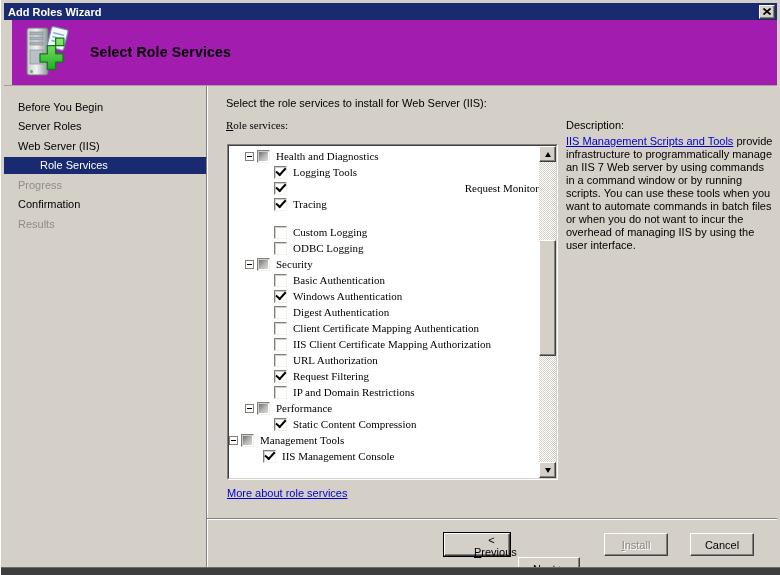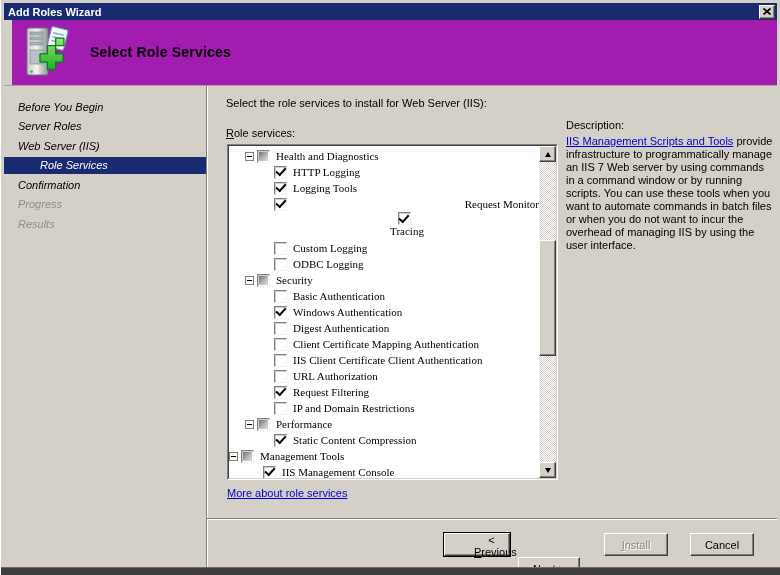--- a/index.html
+++ b/index.html
@@ -17,29 +17,29 @@
              box-shadow:inset -1px -1px 0 #808080;display:flex;align-items:center;justify-content:center;
              box-sizing:border-box;cursor:default;}
   
   .header{position:absolute;left:3px;top:20px;right:3px;height:65px;background:#a21caf;margin-left:8px;}
   .header-icon{position:absolute;left:8px;top:5px;width:54px;height:56px;}
   .header-title{position:absolute;left:78px;top:24px;font-size:14px;font-weight:bold;letter-spacing:.2px;}
   .header-sep{position:absolute;left:3px;top:85px;right:3px;height:1px;background:#a6a29a;}
   
   .body{position:absolute;left:3px;top:86px;right:3px;bottom:8px;background:#d4d0c8;}
   
-  .sidebar{position:absolute;left:0;top:0;width:202px;bottom:8px;padding-top:10px;box-sizing:border-box;font-style:italic;}
+  .sidebar{position:absolute;left:0;top:0;width:202px;bottom:8px;padding-top:10px;box-sizing:border-box;}
   .sidebar-divider{position:absolute;left:202px;top:0;bottom:0;width:2px;
                    background:linear-gradient(to right,#808080 50%,#ffffff 50%);}
   .side-item{height:17px;line-height:17px;margin:2.5px 0;padding-left:14px;cursor:default;}
   .side-item.state-selected{background:#1a2a71;color:#fff;padding-left:36px;}
   .side-item.state-disabled{color:#8f8d86;}
   
   .intro-label{position:absolute;left:222px;top:11px;}
-  .role-services-label{position:absolute;left:222px;top:41px;}
+  .role-services-label{position:absolute;left:222px;top:33px;font-family:Liberation Serif, serif;}
   .mn{text-decoration:underline;}
   
   .desc-label{position:absolute;left:562px;top:33px;}
   .desc-body{position:absolute;left:562px;top:49px;width:208px;line-height:13px;}
   a.link{color:#0000cc;text-decoration:underline;cursor:pointer;}
   
   .listbox{position:absolute;left:223px;top:58px;width:331px;height:336px;
            border:1px solid;border-color:#808080 #fff #fff #808080;box-sizing:border-box;}
   .listbox-inner{position:absolute;inset:0;border:1px solid;border-color:#404040 #d4d0c8 #d4d0c8 #404040;
                  background:#fff;overflow:hidden;}
@@ -146,25 +146,25 @@
   </div>
         <div class="side-item state-normal">
     <span class="side-label">Server Roles</span>
   </div>
         <div class="side-item state-normal">
     <span class="side-label">Web Server (IIS)</span>
   </div>
         <div class="side-item state-selected" style="background: rgb(26, 42, 113);">
     <span class="side-label">Role Services</span>
   </div>
+        <div class="side-item state-disabled">
+    <span class="side-label">Progress</span>
+  </div>
         <div class="side-item state-normal">
     <span class="side-label">Confirmation</span>
-  </div>
-        <div class="side-item state-disabled">
-    <span class="side-label">Progress</span>
   </div>
         <div class="side-item state-disabled">
     <span class="side-label">Results</span>
   </div>
       </div>
     <div class="sidebar-divider"></div>
 
     <div class="intro-label">Select the role services to install for Web Server (IIS):</div>
 
     <div class="role-services-label"><span></span><span class="mn">R</span><span>ole services:</span></div>
@@ -182,39 +182,31 @@
       <span class="partial"></span>
     </span>
     <span class="tree-label">Health and Diagnostics</span>
   </div>
             <div class="tree-row type-leaf check-checked" style="padding-left: 45px;">
 
     <span class="checkbox">
       <span class="mark"></span>
 
     </span>
-    <span class="tree-label">HTTP Logging</span>
-  </div>
-            <div class="tree-row type-leaf check-checked" style="padding-left: 45px;">
-
-    <span class="checkbox">
-      <span class="mark"></span>
-
-    </span>
     <span class="tree-label">Logging Tools</span>
   </div>
             <div class="tree-row type-leaf check-checked" style="padding-left: 45px; justify-content: space-between;">
 
     <span class="checkbox">
       <span class="mark"></span>
 
     </span>
     <span class="tree-label">Request Monitor</span>
   </div>
-            <div class="tree-row type-leaf check-checked" style="padding-left: 45px; flex-direction: column;">
+            <div class="tree-row type-leaf check-checked" style="padding-left: 45px;">
 
     <span class="checkbox">
       <span class="mark"></span>
 
     </span>
     <span class="tree-label">Tracing</span>
   </div>
             <div class="tree-row type-leaf check-unchecked" style="padding-left: 45px; margin-top: 12px;">
 
     <span class="checkbox">
@@ -270,21 +262,21 @@
       
     </span>
     <span class="tree-label">Client Certificate Mapping Authentication</span>
   </div>
             <div class="tree-row type-leaf check-unchecked" style="padding-left: 45px;">
 
     <span class="checkbox">
       
       
     </span>
-    <span class="tree-label">IIS Client Certificate Client Authentication</span>
+    <span class="tree-label">IIS Client Certificate Mapping Authorization</span>
   </div>
             <div class="tree-row type-leaf check-unchecked" style="padding-left: 45px;">
 
     <span class="checkbox">
       
       
     </span>
     <span class="tree-label">URL Authorization</span>
   </div>
             <div class="tree-row type-leaf check-checked" style="padding-left: 45px;">

